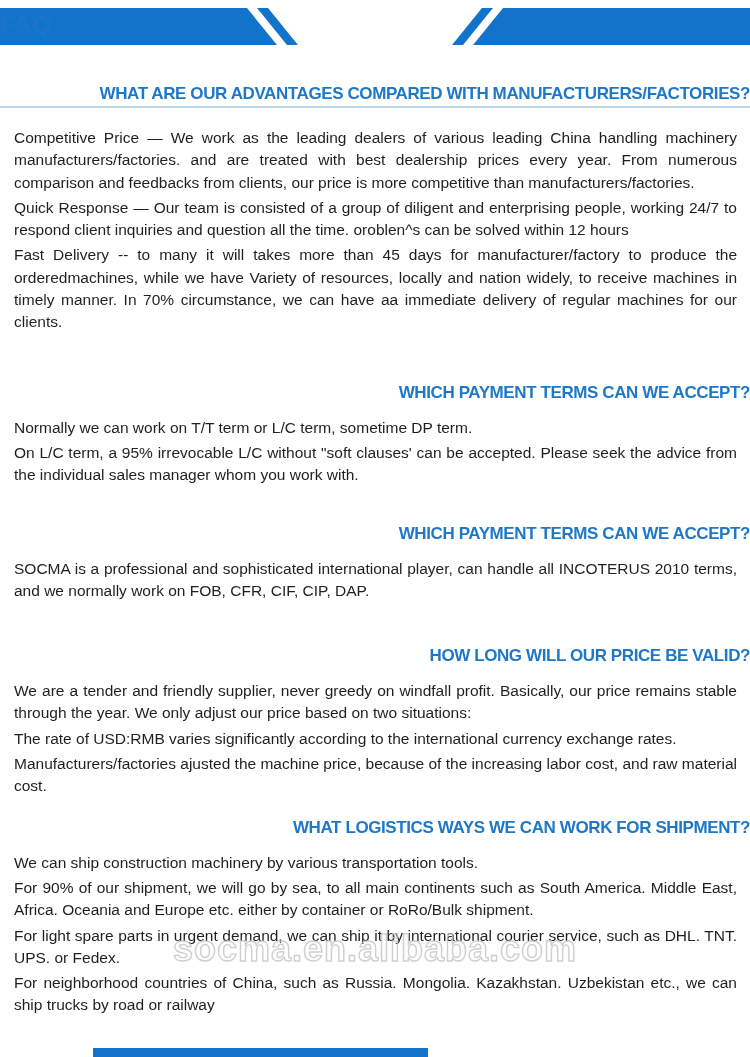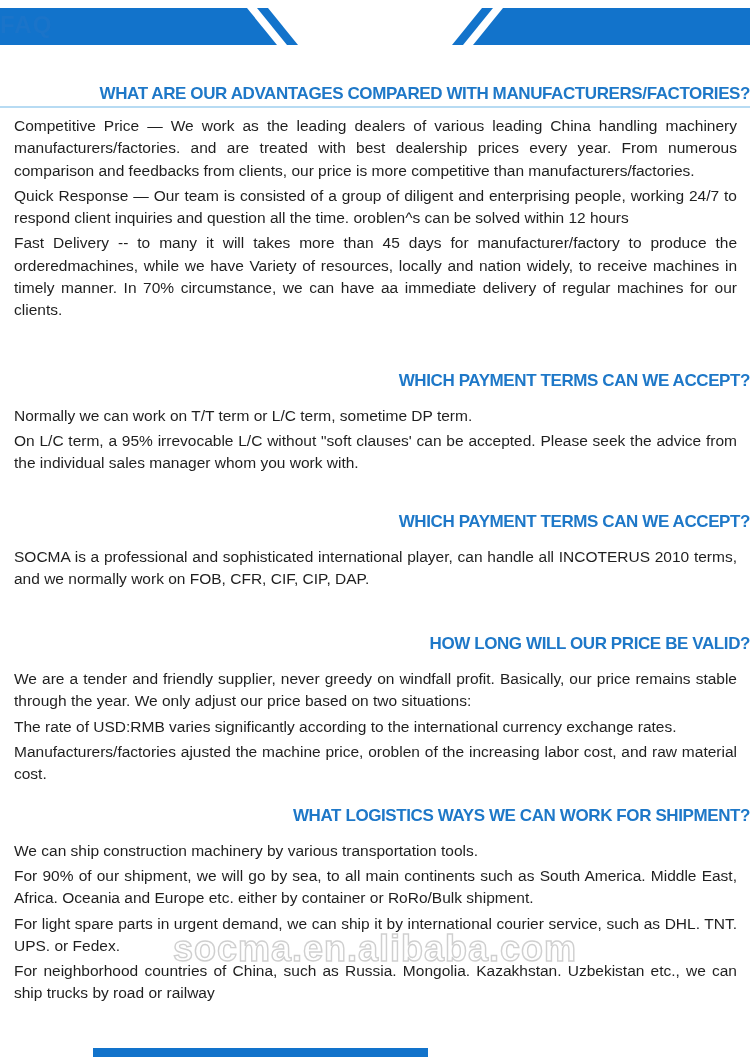--- a/index.html
+++ b/index.html
@@ -31,21 +31,21 @@
   }
   .h-first{margin-top:29px;}
   .h-rule{height:2px;background:#b7dbf3;margin:0;}
   .sec-body{margin:0;padding:0 13px 0 14px;}
   .sec-body p{
     margin:0 0 3px 0;
     font-size:15.5px;line-height:22.3px;
     color:#1f1f1f;
     text-align:justify;
   }
-  .s1 .sec-body{margin-top:7px;}
+  .s1 .sec-body{margin-top:19px;}
   .s2 .sec-heading{margin-top:47px;}
   .s2 .sec-body{margin-top:12px;}
   .s3 .sec-heading{margin-top:35px;}
   .s3 .sec-body{margin-top:12px;}
   .s4 .sec-heading{margin-top:42px;}
   .s4 .sec-body{margin-top:12px;}
   .s5 .sec-heading{margin-top:18px;}
   .s5 .sec-body{margin-top:12px;}
   
   .watermark{
@@ -106,21 +106,21 @@
       <div class="sec-body">
         <p>SOCMA is a professional and sophisticated international player, can handle all INCOTERUS 2010 terms, and we normally work on FOB, CFR, CIF, CIP, DAP.</p>
       </div>
     </section>
 
     <section class="s4">
       <h2 class="sec-heading">HOW LONG WILL OUR  PRICE BE VALID?</h2>
       <div class="sec-body">
         <p>We are a tender and friendly supplier, never greedy on windfall profit. Basically, our price remains stable through the year. We only adjust our price based on two situations:</p>
         <p>The rate of USD:RMB varies significantly according to the international currency exchange rates.</p>
-        <p>Manufacturers/factories ajusted the machine price, oroblen of the increasing labor cost, and raw material cost.</p>
+        <p>Manufacturers/factories ajusted the machine price, because of the increasing labor cost, and raw material cost.</p>
       </div>
     </section>
 
     <section class="s5">
       <h2 class="sec-heading">WHAT LOGISTICS WAYS WE CAN WORK FOR SHIPMENT?</h2>
       <div class="sec-body">
         <p>We can ship construction machinery by various transportation tools.</p>
         <p>For 90% of our shipment, we will go by sea, to all main continents such as South America. Middle East, Africa. Oceania and Europe etc. either by container or RoRo/Bulk shipment.</p>
         <p>For light spare parts in urgent demand, we can ship it by international courier service, such as DHL. TNT. UPS. or Fedex.</p>
         <p>For neighborhood countries of China, such as Russia. Mongolia. Kazakhstan. Uzbekistan etc., we can ship trucks by road or railway</p>

